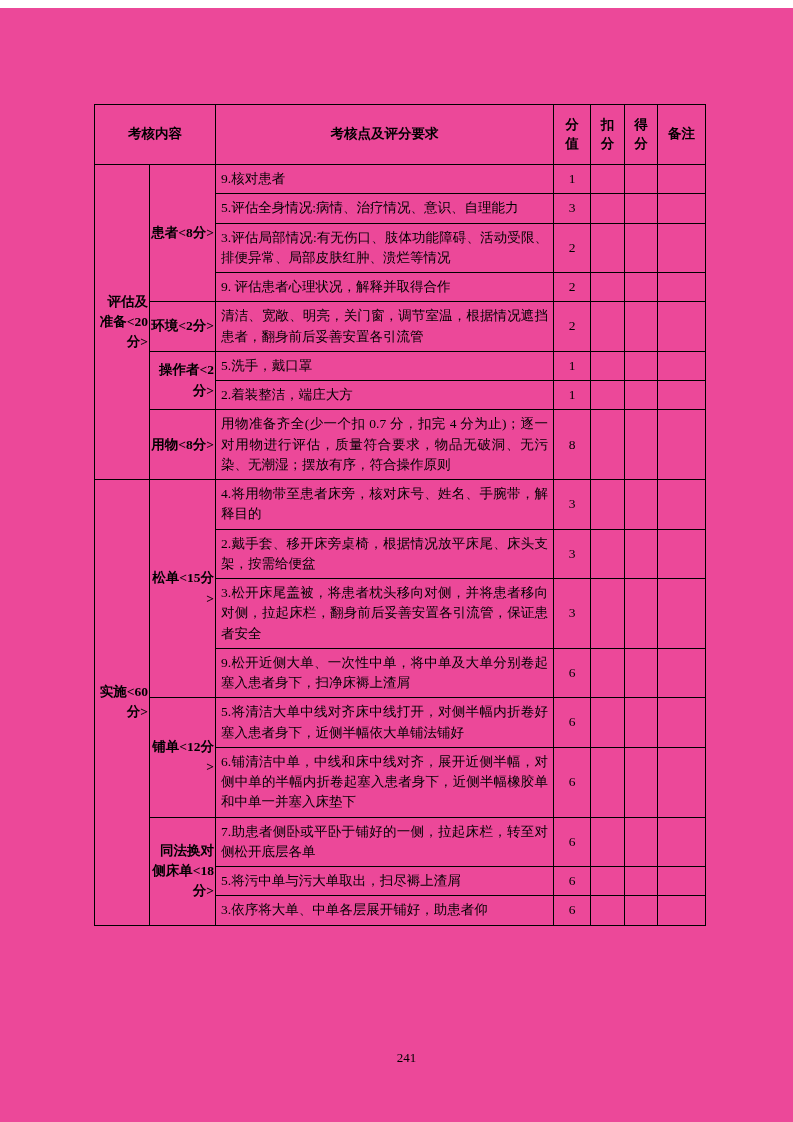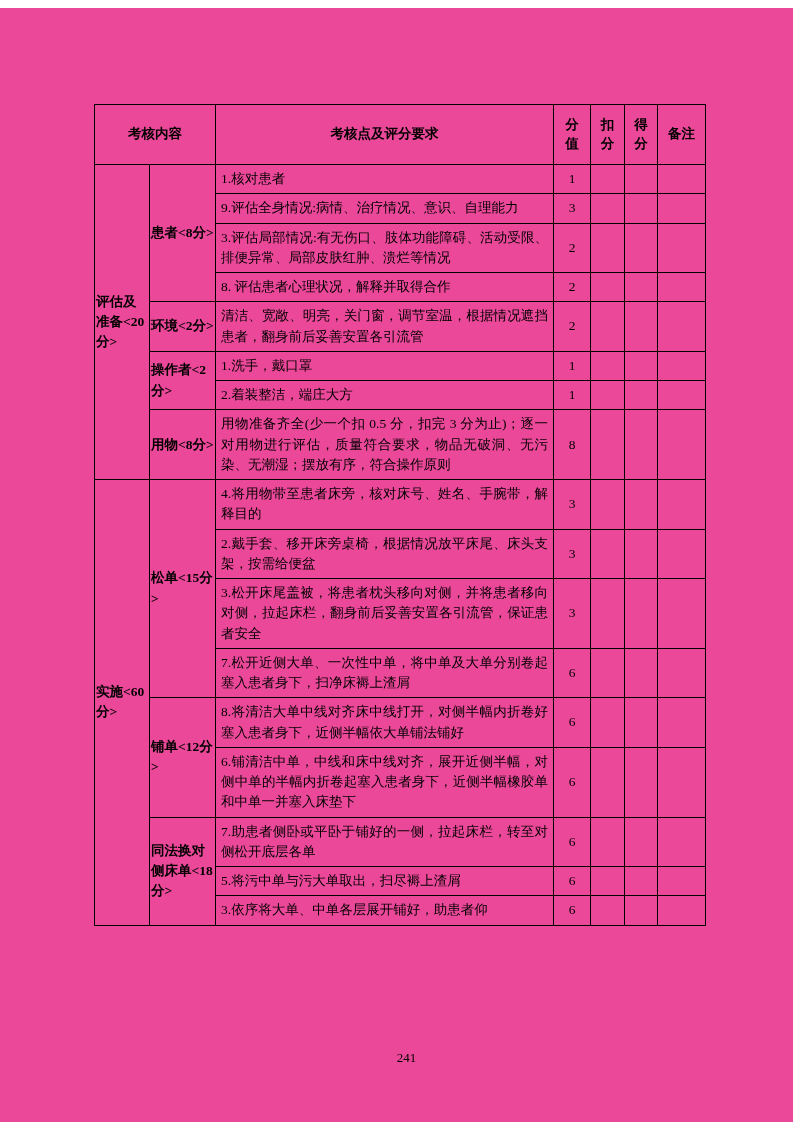--- a/index.html
+++ b/index.html
@@ -44,21 +44,21 @@
   }
   thead th.narrow {
     word-break: break-all;
     line-height: 1.35;
     padding: 2px 6px;
   }
   
   td.group-cell, td.subgroup-cell {
     font-weight: bold;
     font-size: 14px;
-    text-align: left;
+    text-align: right;
     word-break: break-all;
     padding: 2px 1px;
     line-height: 1.45;
   }
   
   td.criteria-cell {
     text-align: justify;
     padding: 4px 5px;
     word-break: break-all;
   }
@@ -100,73 +100,73 @@
           <th class="narrow">扣分</th>
           <th class="narrow">得分</th>
           <th class="narrow">备注</th>
         </tr>
       </thead>
       <tbody>
 
         <tr>
           <td rowspan="8" class="group-cell">评估及准备&lt;20分&gt;</td>
           <td rowspan="4" class="subgroup-cell">患者&lt;8分&gt;</td>
-          <td class="criteria-cell">1.核对患者</td>
+          <td class="criteria-cell">9.核对患者</td>
           <td class="score-cell">1</td>
           <td class="blank-cell"></td>
           <td class="blank-cell"></td>
           <td class="blank-cell"></td>
         </tr>
         <tr>
-          <td class="criteria-cell">9.评估全身情况:病情、治疗情况、意识、自理能力</td>
+          <td class="criteria-cell">5.评估全身情况:病情、治疗情况、意识、自理能力</td>
           <td class="score-cell">3</td>
           <td class="blank-cell"></td>
           <td class="blank-cell"></td>
           <td class="blank-cell"></td>
         </tr>
         <tr>
           <td class="criteria-cell">3.评估局部情况:有无伤口、肢体功能障碍、活动受限、排便异常、局部皮肤红肿、溃烂等情况</td>
           <td class="score-cell">2</td>
           <td class="blank-cell"></td>
           <td class="blank-cell"></td>
           <td class="blank-cell"></td>
         </tr>
         <tr>
-          <td class="criteria-cell">8. 评估患者心理状况，解释并取得合作</td>
+          <td class="criteria-cell">9. 评估患者心理状况，解释并取得合作</td>
           <td class="score-cell">2</td>
           <td class="blank-cell"></td>
           <td class="blank-cell"></td>
           <td class="blank-cell"></td>
         </tr>
         <tr>
           <td class="subgroup-cell">环境&lt;2分&gt;</td>
           <td class="criteria-cell">清洁、宽敞、明亮，关门窗，调节室温，根据情况遮挡患者，翻身前后妥善安置各引流管</td>
           <td class="score-cell">2</td>
           <td class="blank-cell"></td>
           <td class="blank-cell"></td>
           <td class="blank-cell"></td>
         </tr>
         <tr>
           <td rowspan="2" class="subgroup-cell">操作者&lt;2分&gt;</td>
-          <td class="criteria-cell">1.洗手，戴口罩</td>
+          <td class="criteria-cell">5.洗手，戴口罩</td>
           <td class="score-cell">1</td>
           <td class="blank-cell"></td>
           <td class="blank-cell"></td>
           <td class="blank-cell"></td>
         </tr>
         <tr>
           <td class="criteria-cell">2.着装整洁，端庄大方</td>
           <td class="score-cell">1</td>
           <td class="blank-cell"></td>
           <td class="blank-cell"></td>
           <td class="blank-cell"></td>
         </tr>
         <tr>
           <td class="subgroup-cell">用物&lt;8分&gt;</td>
-          <td class="criteria-cell">用物准备齐全(少一个扣 0.5 分，扣完 3 分为止)；逐一对用物进行评估，质量符合要求，物品无破洞、无污染、无潮湿；摆放有序，符合操作原则</td>
+          <td class="criteria-cell">用物准备齐全(少一个扣 0.7 分，扣完 4 分为止)；逐一对用物进行评估，质量符合要求，物品无破洞、无污染、无潮湿；摆放有序，符合操作原则</td>
           <td class="score-cell">8</td>
           <td class="blank-cell"></td>
           <td class="blank-cell"></td>
           <td class="blank-cell"></td>
         </tr>
 
         <tr>
           <td rowspan="9" class="group-cell">实施&lt;60分&gt;</td>
           <td rowspan="4" class="subgroup-cell">松单&lt;15分&gt;</td>
           <td class="criteria-cell">4.将用物带至患者床旁，核对床号、姓名、手腕带，解释目的</td>
@@ -183,29 +183,29 @@
           <td class="blank-cell"></td>
         </tr>
         <tr>
           <td class="criteria-cell">3.松开床尾盖被，将患者枕头移向对侧，并将患者移向对侧，拉起床栏，翻身前后妥善安置各引流管，保证患者安全</td>
           <td class="score-cell">3</td>
           <td class="blank-cell"></td>
           <td class="blank-cell"></td>
           <td class="blank-cell"></td>
         </tr>
         <tr>
-          <td class="criteria-cell">7.松开近侧大单、一次性中单，将中单及大单分别卷起塞入患者身下，扫净床褥上渣屑</td>
+          <td class="criteria-cell">9.松开近侧大单、一次性中单，将中单及大单分别卷起塞入患者身下，扫净床褥上渣屑</td>
           <td class="score-cell">6</td>
           <td class="blank-cell"></td>
           <td class="blank-cell"></td>
           <td class="blank-cell"></td>
         </tr>
         <tr>
           <td rowspan="2" class="subgroup-cell">铺单&lt;12分&gt;</td>
-          <td class="criteria-cell">8.将清洁大单中线对齐床中线打开，对侧半幅内折卷好塞入患者身下，近侧半幅依大单铺法铺好</td>
+          <td class="criteria-cell">5.将清洁大单中线对齐床中线打开，对侧半幅内折卷好塞入患者身下，近侧半幅依大单铺法铺好</td>
           <td class="score-cell">6</td>
           <td class="blank-cell"></td>
           <td class="blank-cell"></td>
           <td class="blank-cell"></td>
         </tr>
         <tr>
           <td class="criteria-cell">6.铺清洁中单，中线和床中线对齐，展开近侧半幅，对侧中单的半幅内折卷起塞入患者身下，近侧半幅橡胶单和中单一并塞入床垫下</td>
           <td class="score-cell">6</td>
           <td class="blank-cell"></td>
           <td class="blank-cell"></td>

